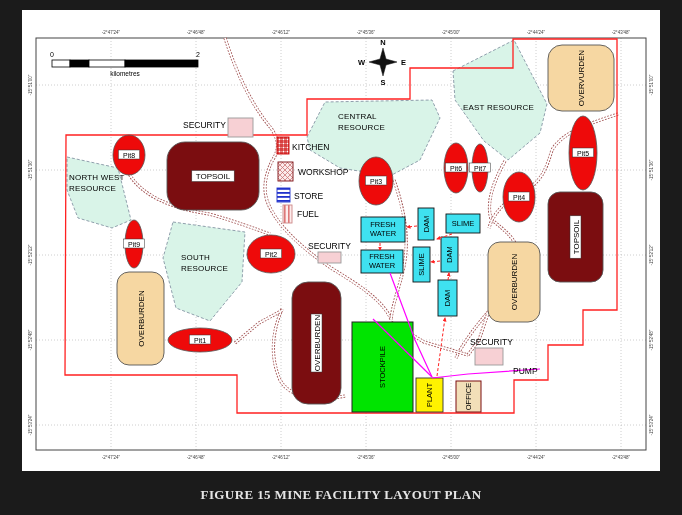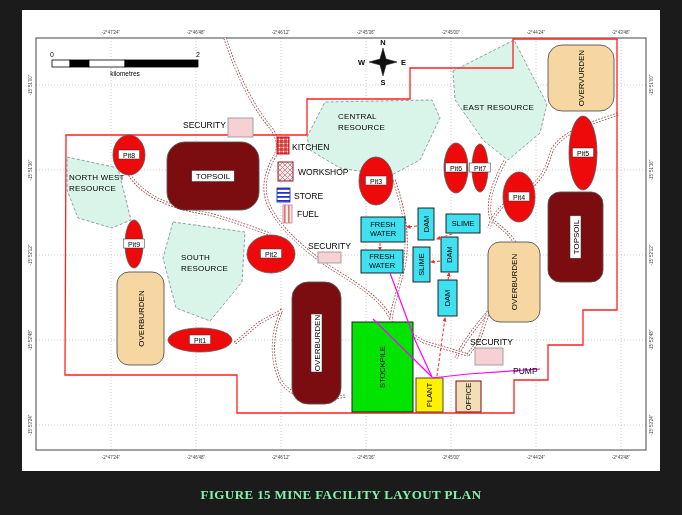--- a/index.html
+++ b/index.html
@@ -18,21 +18,21 @@
   .t-scale{font-size:7px;}
   .t-unit{font-size:6.5px;}
   .t-compass{font-size:7.5px;font-weight:bold;}
   .t-res{font-size:8px;letter-spacing:.2px;}
   .t-pit{font-size:7px;}
   .t-zone{font-size:8px;}
   .t-box{font-size:7.5px;}
   .t-out{font-size:8.5px;}
   .caption{
     position:absolute;left:0;top:487px;width:682px;text-align:center;
-    color:#86efac;font-family:"Liberation Serif", serif;
+    color:#e5e5e5;font-family:"Liberation Serif", serif;
     font-weight:bold;font-size:13px;letter-spacing:.4px;
   }
 </style>
 </head>
 <body>
 
 <div class="panel"></div>
 
 <svg id="map-svg" width="682" height="515" viewBox="0 0 682 515">
   <defs>

